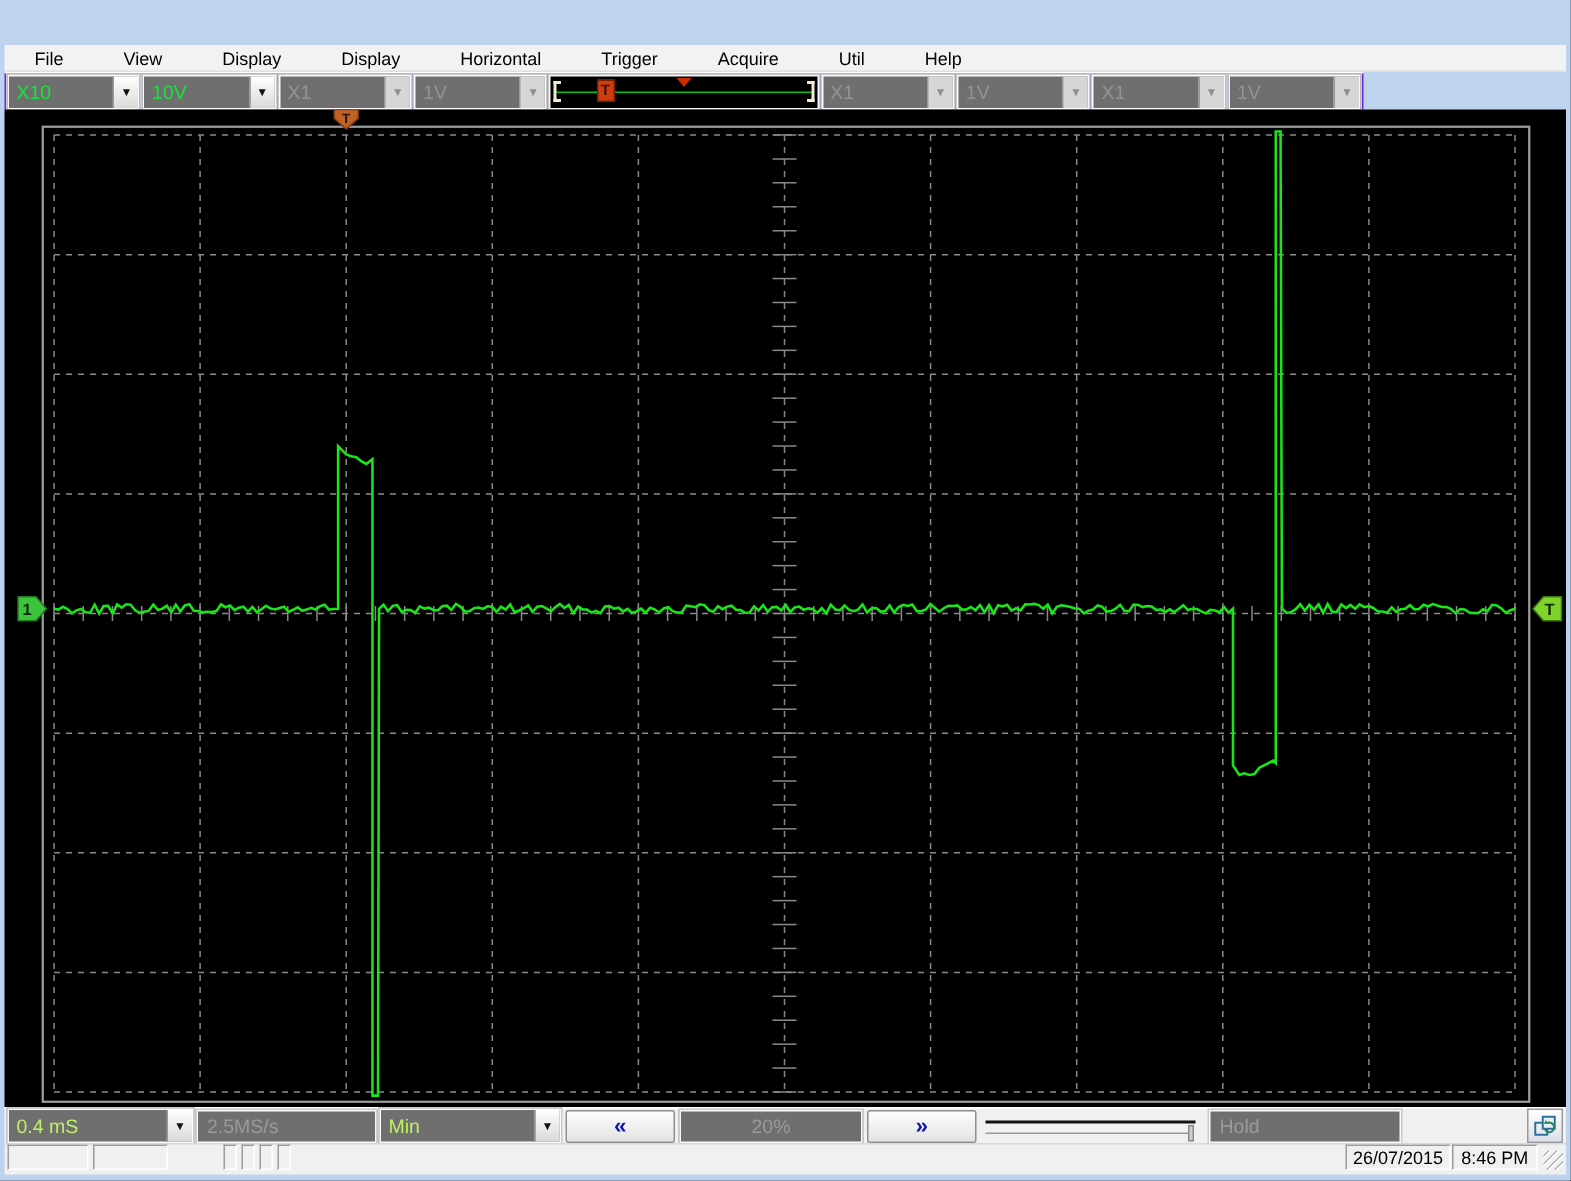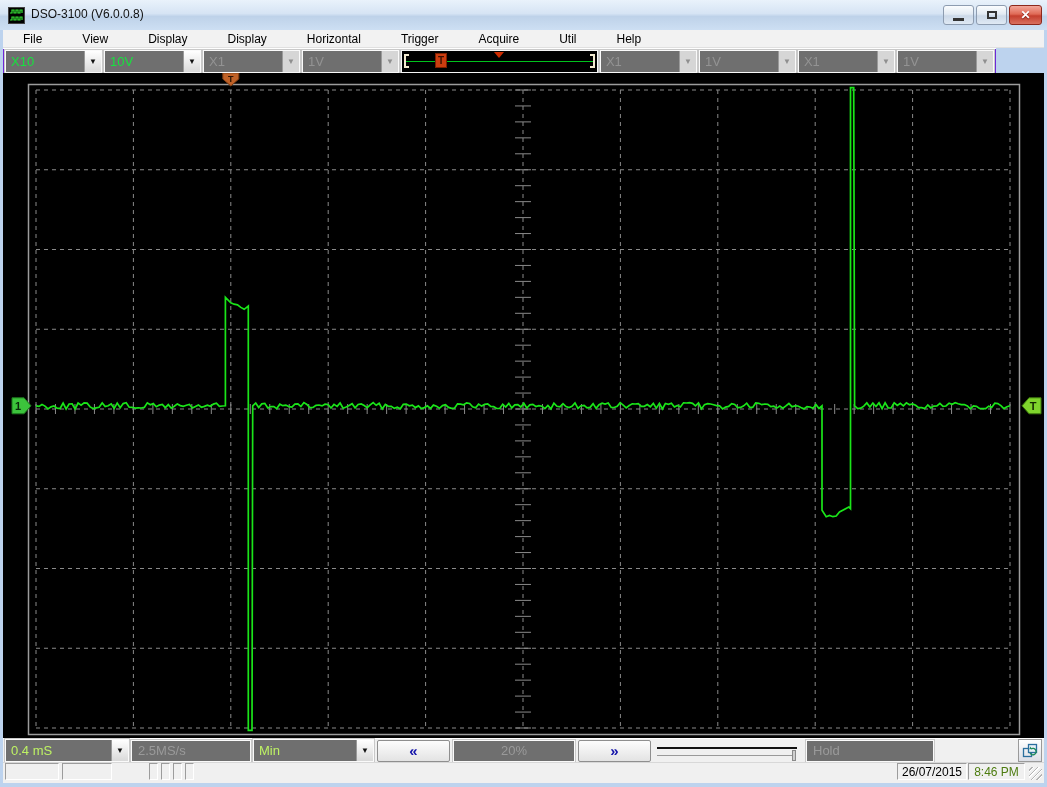--- a/index.html
+++ b/index.html
@@ -17,21 +17,21 @@
   .wbtn.close{background:linear-gradient(180deg,#f3a79b,#e06a56 45%,#c53f2e 55%,#d9705f);border-color:#8c281c;width:33px;}
   .glyph-min{width:11px;height:3px;background:#333;margin-top:8px;}
   .glyph-max{width:10px;height:8px;border:2px solid #333;}
   .glyph-close{color:#fff;font-size:12px;font-weight:bold;text-shadow:0 1px 1px #7a1d12;}
 
   
   .menubar{position:absolute;left:3px;top:30px;width:1041px;height:18px;background:#f2f2f2;display:flex;align-items:center;border-bottom:1px solid #e0e0e0;}
   .menu-item{padding:0 20px;font-size:12px;color:#000;height:18px;line-height:18px;}
 
   
-  .toolbar{position:absolute;left:3px;top:48px;width:993px;height:25px;background:#6d28d9;display:flex;align-items:flex-start;padding:1px 1px;border-top:1px solid #fff;}
+  .toolbar{position:absolute;left:3px;top:48px;width:906px;height:25px;background:#6d28d9;display:flex;align-items:flex-start;padding:1px 1px;border-top:1px solid #fff;}
   .combo{height:23px;background:#6f6f6f;border:1px solid #fafafa;outline:1px solid #c9c9c9;margin:0 1px;display:flex;align-items:stretch;position:relative;}
   .combo .val{flex:1;font-size:13px;line-height:21px;padding-left:5px;overflow:hidden;white-space:nowrap;}
   .combo .arr{width:17px;background:linear-gradient(180deg,#ffffff,#d9d9d9);border-left:1px solid #9a9a9a;color:#111;
     font-size:8px;display:flex;align-items:center;justify-content:center;}
   .combo.on .val{color:#17e23e;}
   .combo.off .val{color:#939393;}
   .combo.off .arr{background:#d6d6d6;color:#8f8f8f;}
   .combo.w-top{width:101px;}
   .combo.white .val{color:#bef264;}
 
@@ -66,49 +66,29 @@
   .syncbtn{width:24px;height:23px;border:1px solid #9a9a9a;background:linear-gradient(180deg,#fff,#dcdfe6);
     display:flex;align-items:center;justify-content:center;margin-right:1px;}
 
   
   .statusbar{position:absolute;left:3px;top:762px;width:1041px;height:21px;background:#f0f0f0;display:flex;align-items:flex-start;border-top:1px solid #d8d8d8;}
   .spanel{height:17px;background:#f0f0f0;border:1px solid;border-color:#9c9c9c #fff #fff #9c9c9c;margin-left:2px;}
   .sp1{width:54px;} .sp2{width:50px;margin-left:3px;}
   .scell{width:9px;height:17px;border:1px solid;border-color:#9c9c9c #fff #fff #9c9c9c;margin-left:3px;}
   .scells{display:flex;margin-left:34px;}
   .sdate{width:70px;text-align:center;font-size:12px;line-height:16px;color:#000;}
-  .stime{width:57px;text-align:center;font-size:12px;line-height:16px;color:#4d7c0f;margin-left:1px;}
+  .stime{width:57px;text-align:center;font-size:12px;line-height:16px;color:#000000;margin-left:1px;}
   .grip{width:13px;height:13px;margin:4px 2px 0 4px;
     background:repeating-linear-gradient(135deg,transparent 0 2px,#b5b5b5 2px 3px,#fff 3px 4px);}
 </style>
 </head>
 <body>
 
 <div class="window">
 
-  <div class="titlebar">
-    <div class="app-icon">
-      <svg width="15" height="15" viewBox="0 0 15 15">
-        <polyline points="1,5 3,5 3,2 5,2 5,5 7,5 7,2 9,2 9,5 11,5 11,2 13,2 13,5" fill="none" stroke="#35e035" stroke-width="1.2"></polyline>
-        <polyline points="1,12 3,12 3,9 5,9 5,12 7,12 7,9 9,9 9,12 11,12 11,9 13,9 13,12" fill="none" stroke="#35e035" stroke-width="1.2"></polyline>
-      </svg>
-    </div>
-    <div class="title-text">DSO-3100 (V6.0.0.8)</div>
-    <div class="winbtns">
-      <div class="wbtn">
-          <div class="glyph-min"></div>
-        </div>
-      <div class="wbtn">
-          <div class="glyph-max"></div>
-        </div>
-      <div class="wbtn close">
-          <span class="glyph-close">✕</span>
-        </div>
-    </div>
-  </div>
 
   <div class="menubar">
     <div class="menu-item">File</div>
     <div class="menu-item">View</div>
     <div class="menu-item">Display</div>
     <div class="menu-item">Display</div>
     <div class="menu-item">Horizontal</div>
     <div class="menu-item">Trigger</div>
     <div class="menu-item">Acquire</div>
     <div class="menu-item">Util</div>

